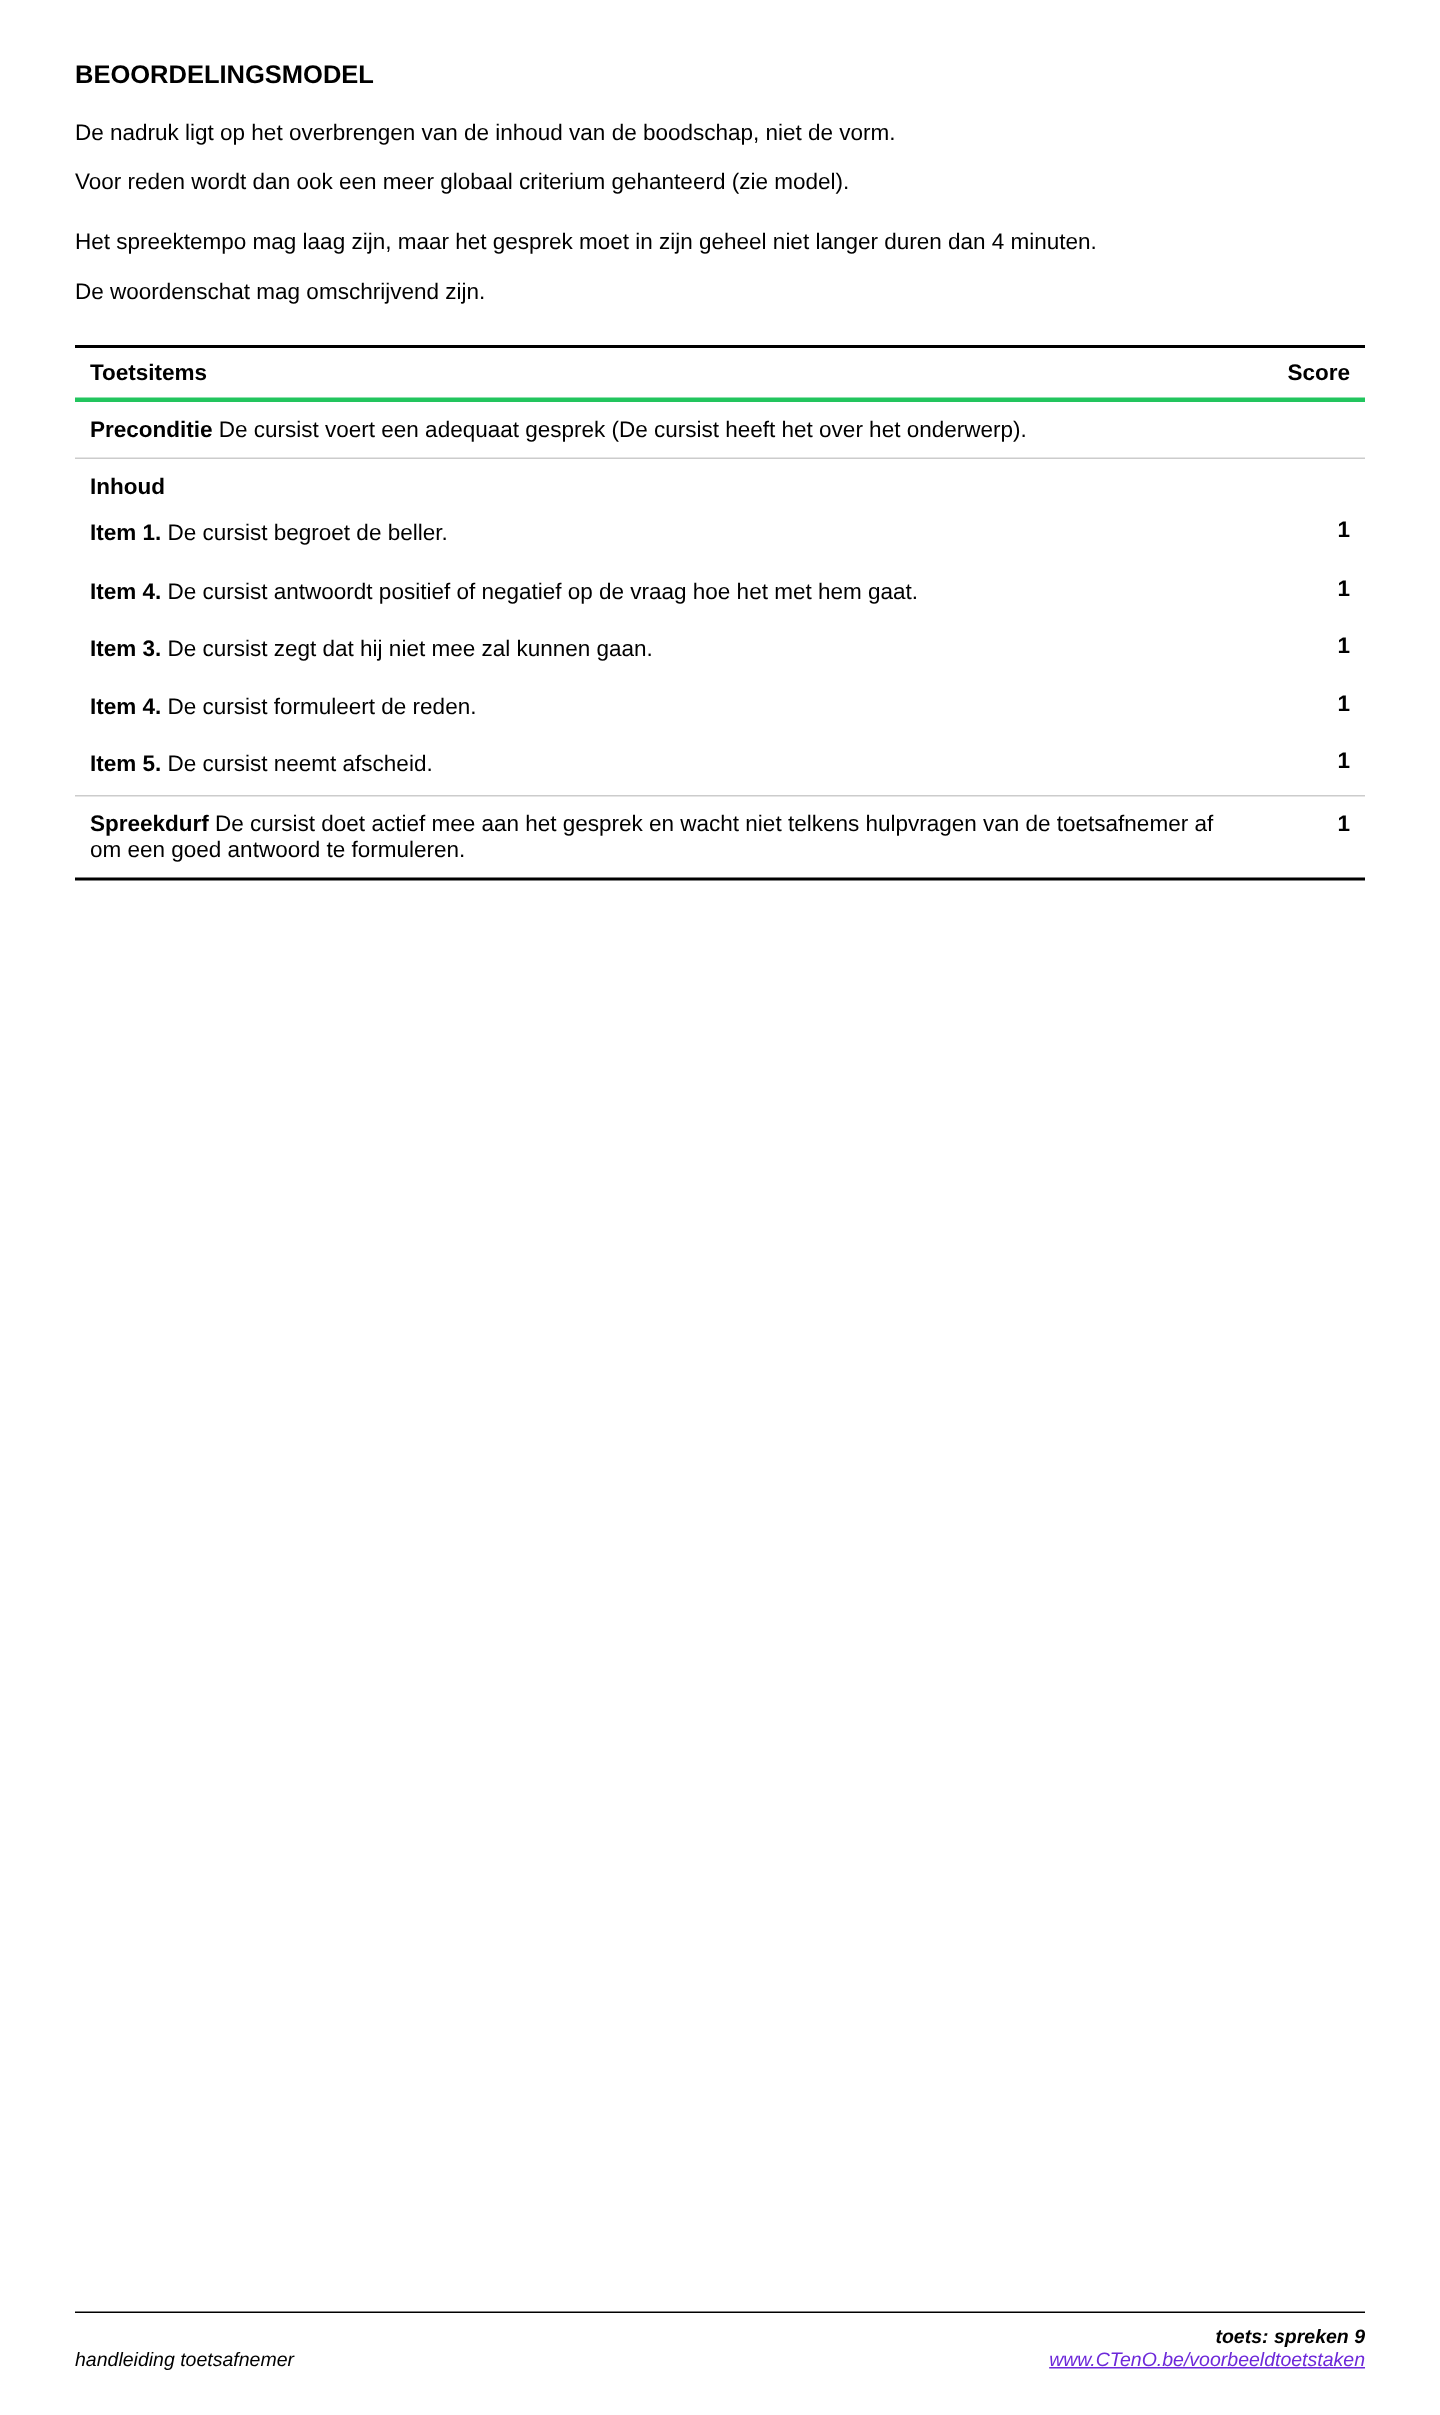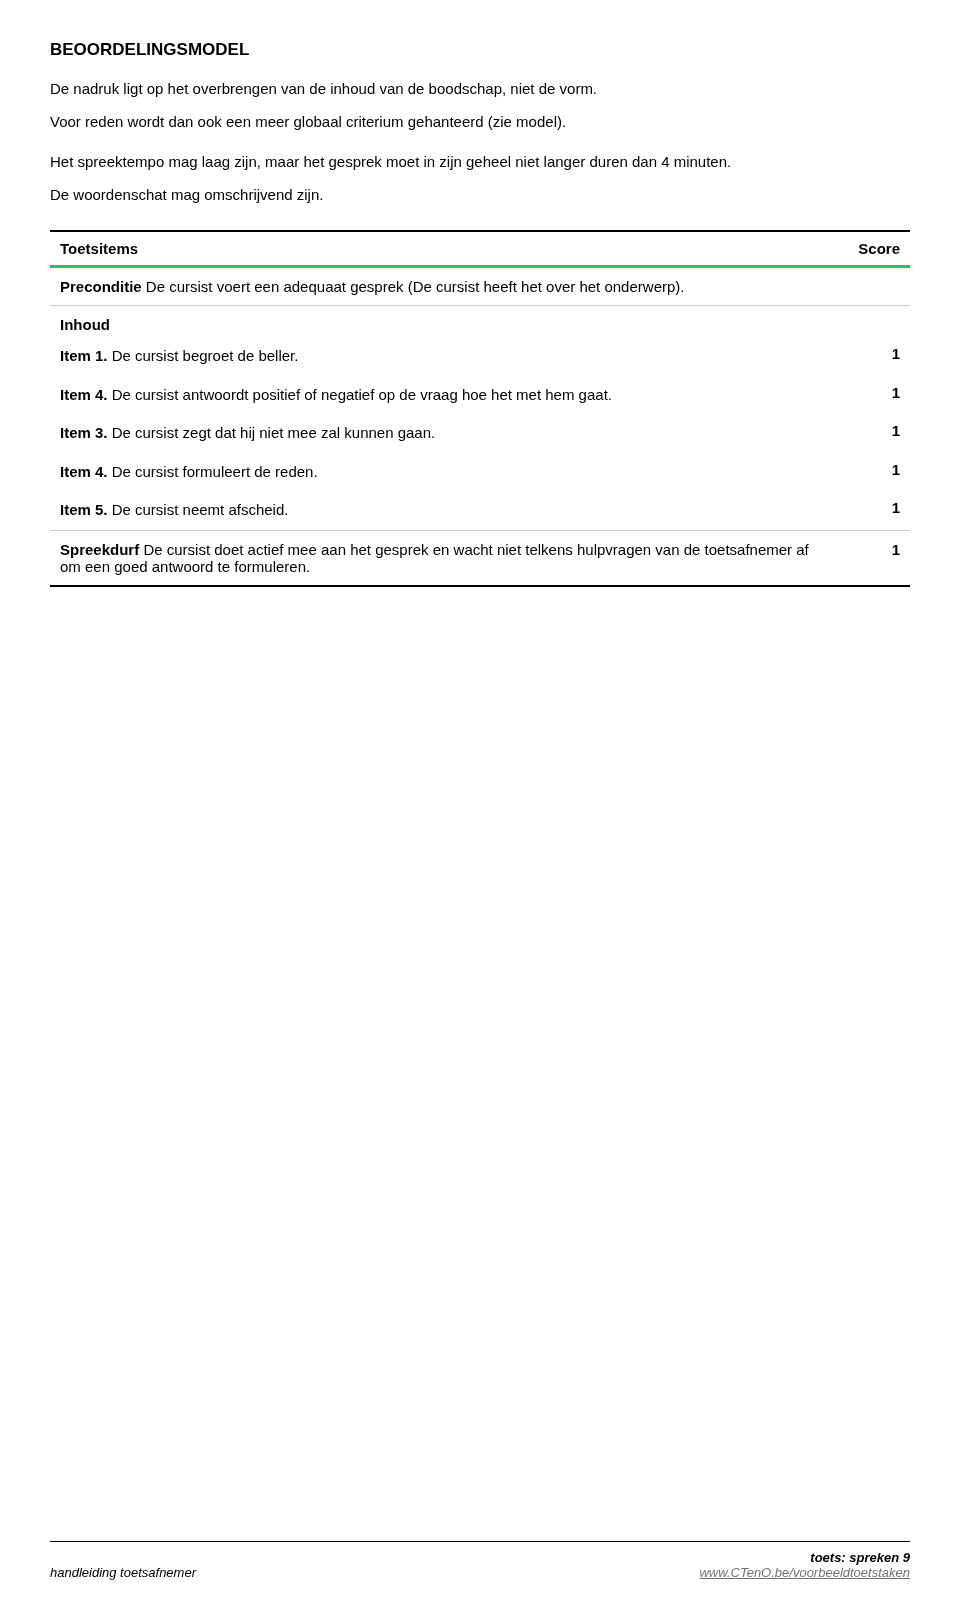--- a/index.html
+++ b/index.html
@@ -111,21 +111,21 @@
       align-items: flex-end;
       font-size: 13px;
       font-style: italic;
     }
 
     .footer-right {
       text-align: right;
     }
 
     .footer-link {
-      color: #737373;
+      color: #6d28d9;
       text-decoration: underline;
     }
 
     .bold {
       font-weight: bold;
     }
   </style>
 </head>
 <body>
 

